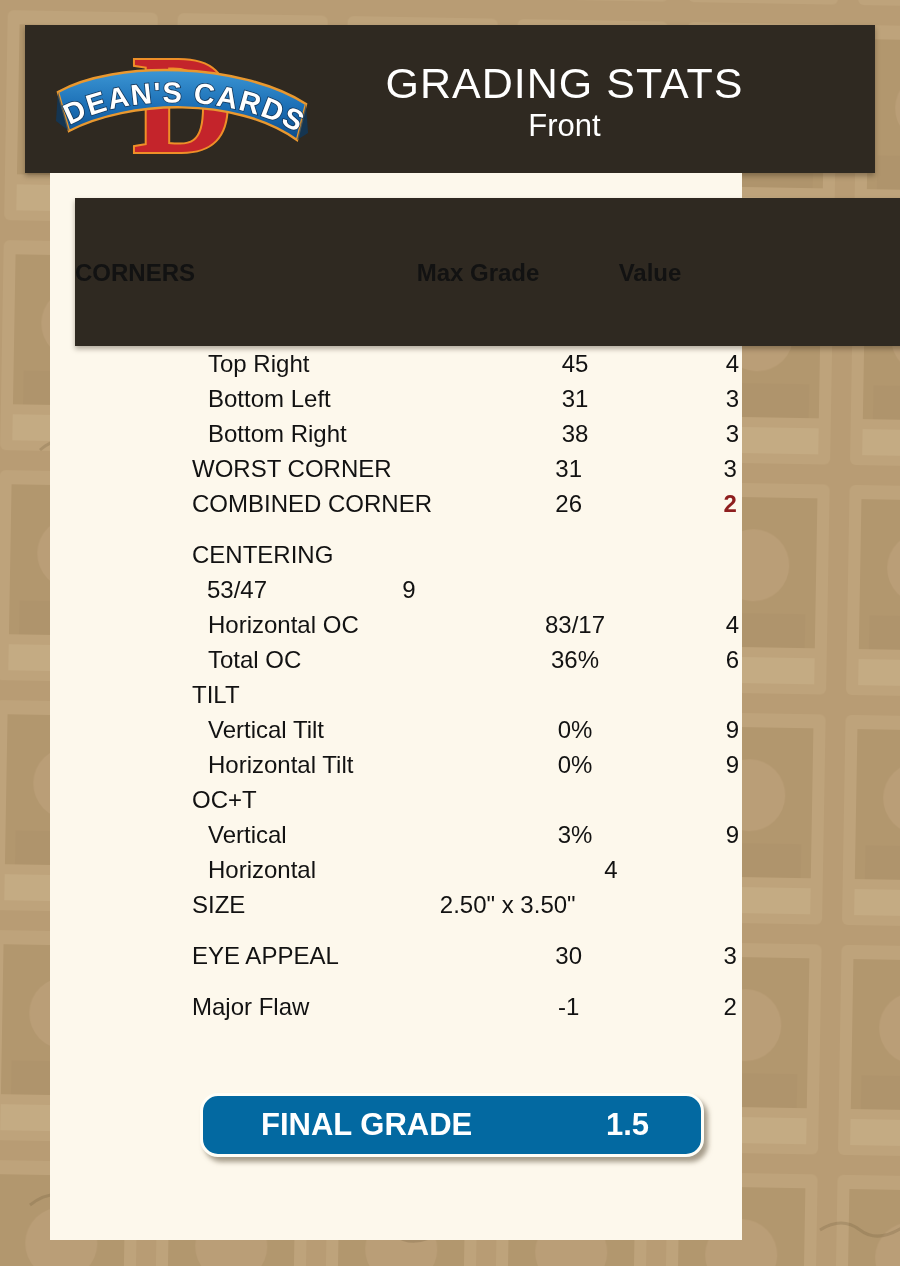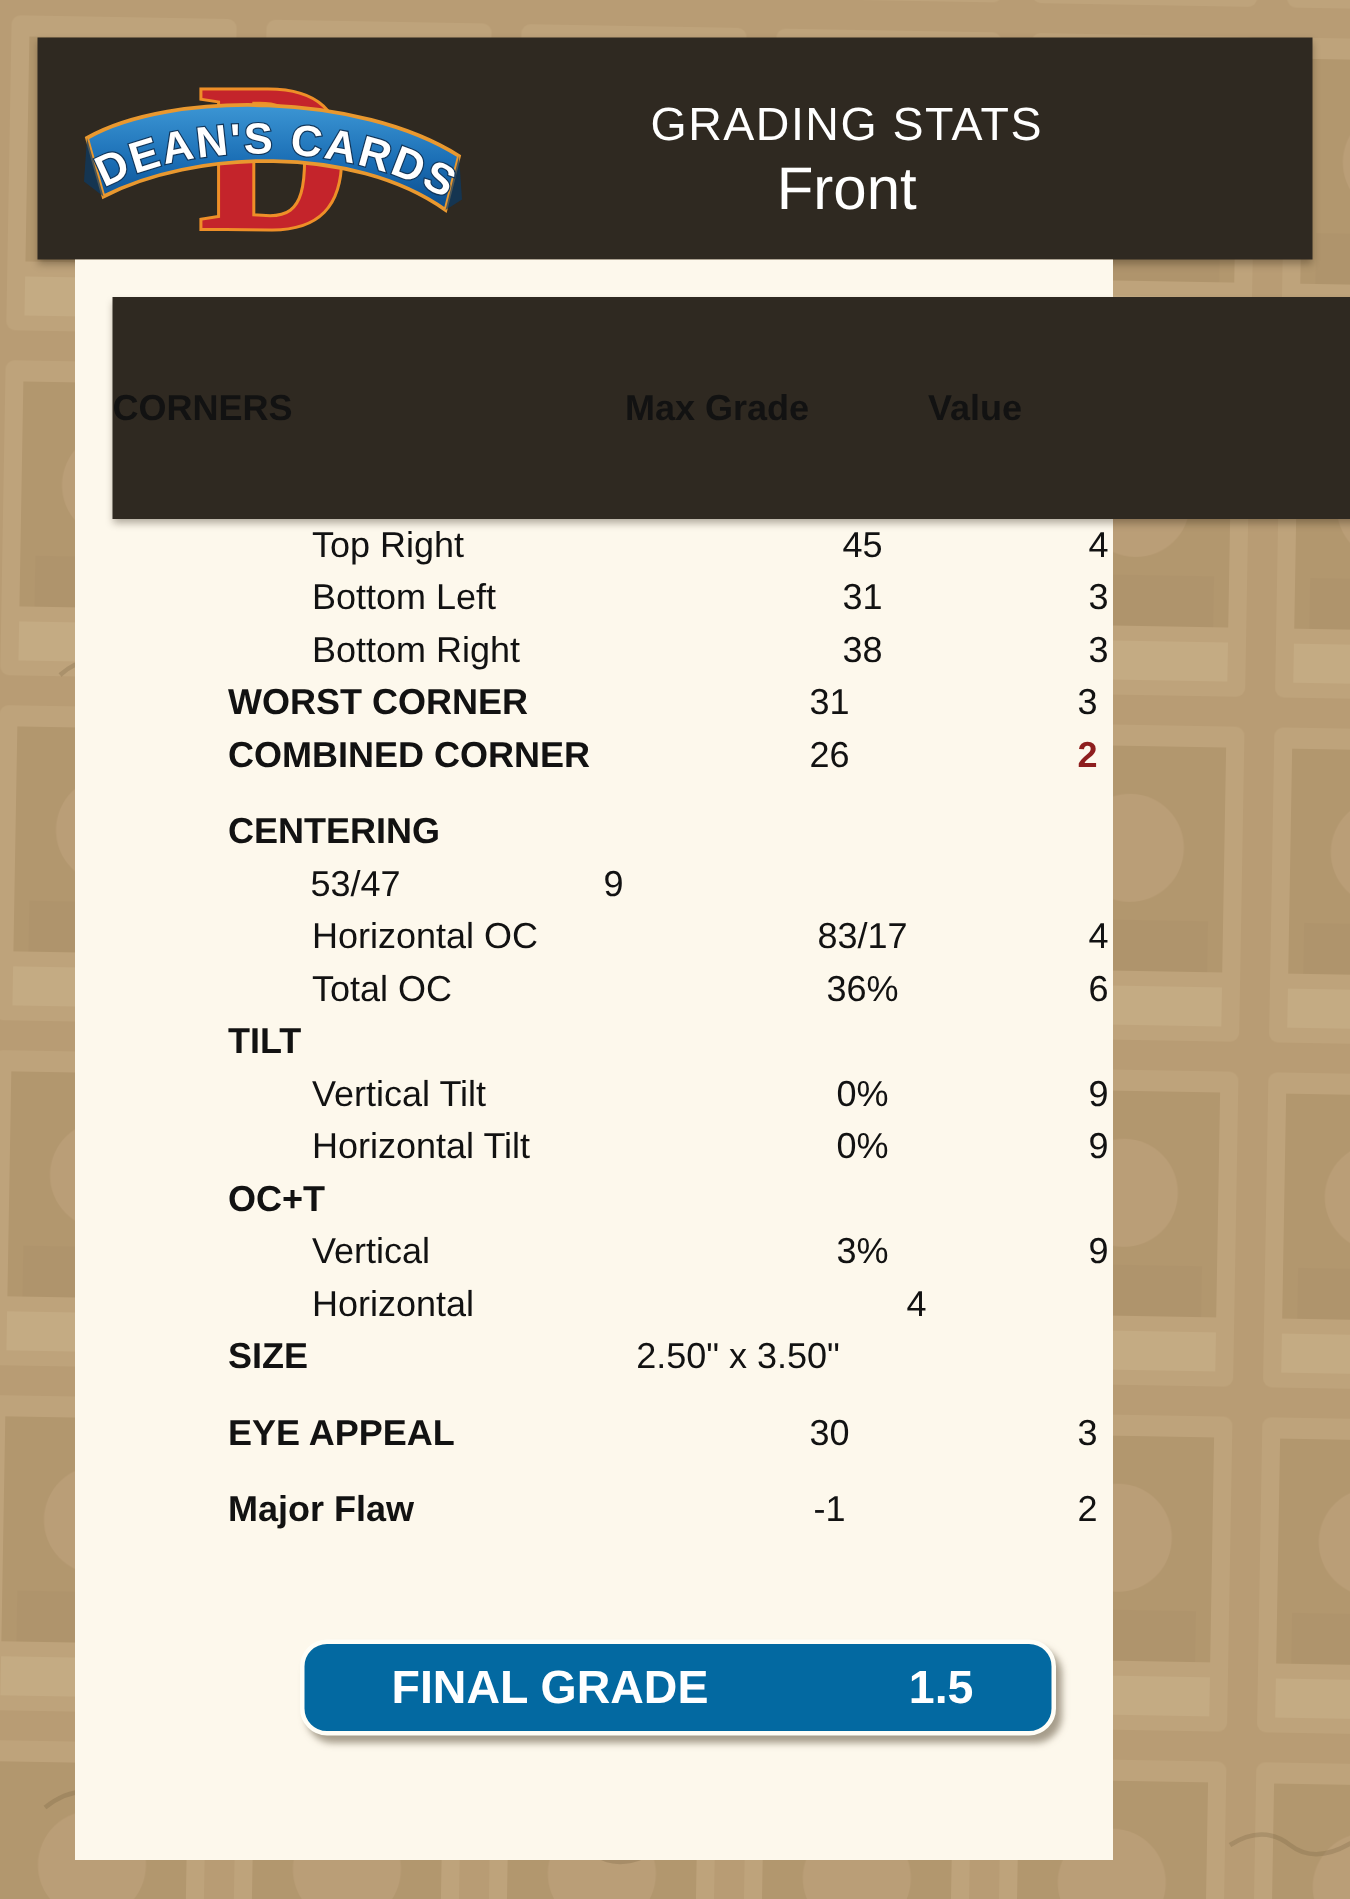--- a/index.html
+++ b/index.html
@@ -11,41 +11,41 @@
   #bg-collage{position:absolute;left:0;top:0;width:900px;height:1266px;}
 
   
   .header{
     position:absolute;left:25px;top:25px;width:850px;height:148px;
     background:#2f2921;display:flex;align-items:center;
     box-shadow:0 3px 5px rgba(40,30,15,.35);
   }
   .logo-wrap{margin-left:30px;width:255px;height:130px;flex:0 0 auto;}
   .header-titles{flex:1;text-align:center;color:#ffffff;padding-right:56px;padding-top:6px;}
-  .header-title{font-size:31px;line-height:48px;letter-spacing:1px;}
-  .header-subtitle{font-size:40px;line-height:38px;}
+  .header-title{font-size:43px;line-height:48px;letter-spacing:1px;}
+  .header-subtitle{font-size:31px;line-height:38px;}
 
   
   .panel{
     position:absolute;left:50px;top:173px;width:692px;height:1067px;
     background:#fdf8ec;color:#121212;
   }
   .card-title{margin-top:37px;text-align:center;font-size:25px;line-height:32px;font-weight:bold;}
   .card-code{text-align:center;font-size:25px;line-height:34px;}
 
   
   .stats-table{margin:35px 0 0 102px;width:660px;}
   .row{display:flex;font-size:24px;line-height:35px;}
   .row.gap{margin-top:16px;}
   .cell{white-space:nowrap;}
   .cell.label{width:316px;text-align:left;}
   .cell.value{width:170px;text-align:center;}
   .cell.max{width:174px;text-align:center;}
   .row.header .cell{font-weight:bold;}
-  .row.section .label{font-weight:bold;}
+  .row.section .label{font-weight:normal;margin-left:40px;}
   .row.item .label{padding-left:56px;}
   .max-red{color:#8e1e1e;font-weight:bold;}
   .value-wide{transform:translateX(-61px);}
 
   
   .final-grade{
     position:absolute;left:150px;top:920px;width:504px;height:64px;
     background:#0369a1;border:3px solid #fffef7;border-radius:18px;
     box-sizing:border-box;display:flex;justify-content:space-between;align-items:center;
     padding:0 52px 0 58px;color:#ffffff;font-size:31px;font-weight:bold;

